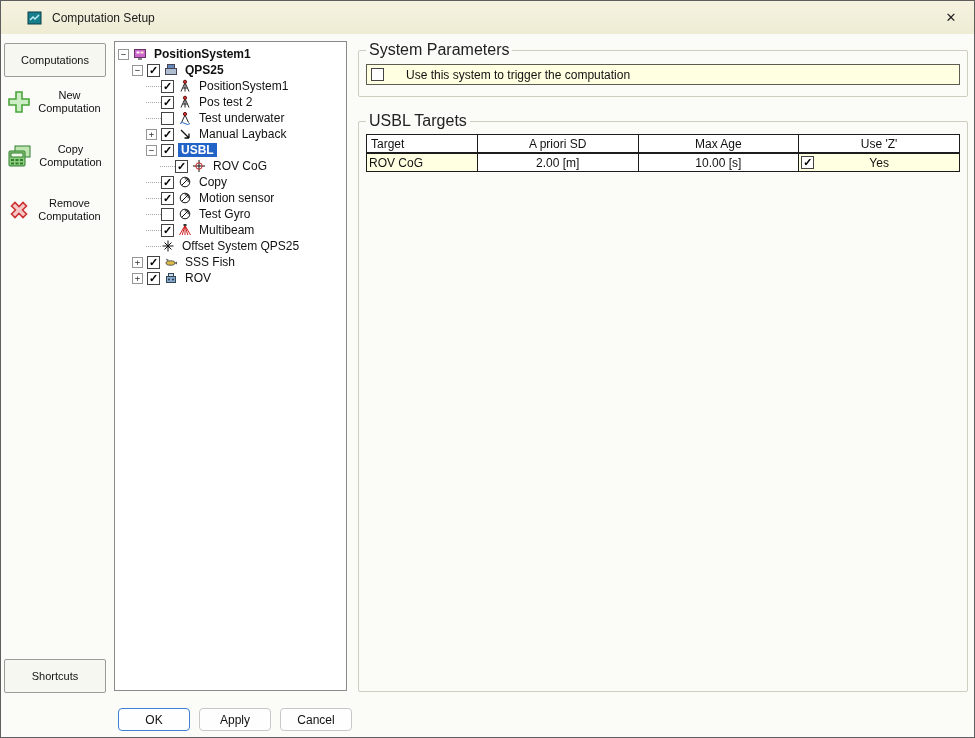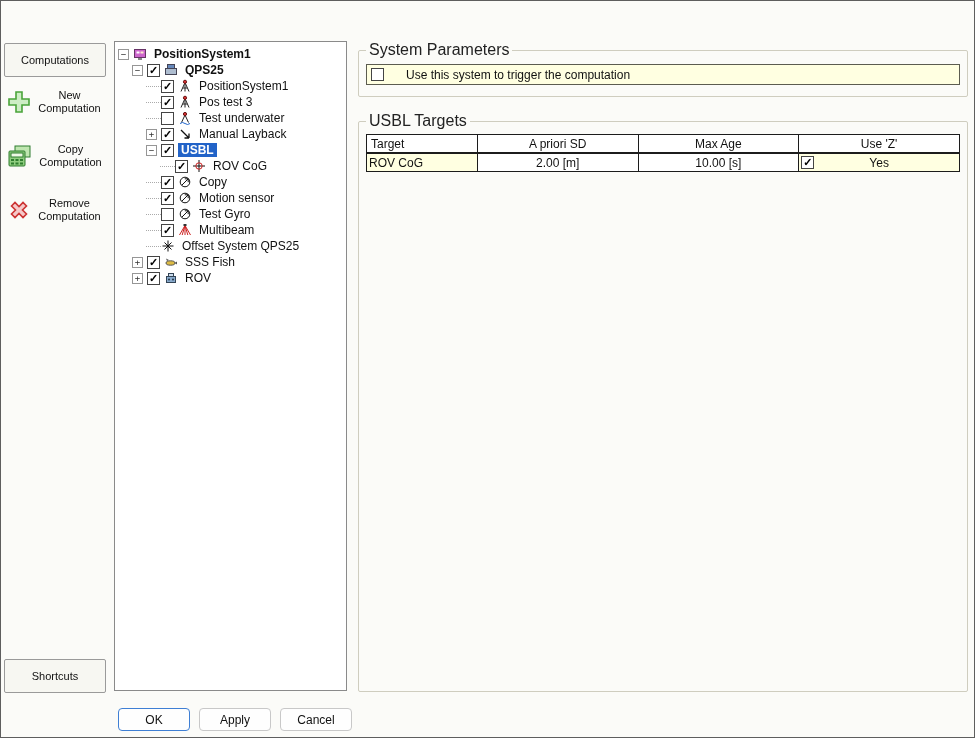--- a/index.html
+++ b/index.html
@@ -86,20 +86,30 @@
   }
   .btn.ok { left:117px; border-color:#3f7fd4; }
   .btn.apply { left:198px; }
   .btn.cancel { left:279px; }
 </style>
 </head>
 <body>
 
 <div class="window">
 
+  <div class="titlebar">
+    <span class="app-icon">
+      <svg width="16" height="16" viewBox="0 0 16 16">
+          <rect x="1" y="2" width="13" height="12" fill="#177e8c" stroke="#0b3e46"></rect>
+          <path d="M3 10 l3 -3 l2 2 l4 -4" stroke="#bfeef4" fill="none" stroke-width="1.5"></path>
+        </svg>
+    </span>
+    <span class="title-text">Computation Setup</span>
+    <span class="close-btn">✕</span>
+  </div>
 
   <div class="sidebar">
     <button class="tab-btn">Computations</button>
     <div class="actions" id="actions">
         <div class="action">
           <span class="aicon">
             <svg width="24" height="24" viewBox="0 0 24 24">
               <path d="M9 2h6v7h7v6h-7v7H9v-7H2V9h7z" fill="#cdeec4" stroke="#4aa43a" stroke-width="1.6"></path>
             </svg>
           </span>
@@ -182,21 +192,21 @@
           <svg width="14" height="14" viewBox="0 0 14 14">
             <g stroke="#222" fill="none">
               <path d="M7 3.5 L3 12.5"></path>
               <path d="M7 3.5 L11 12.5"></path>
               <path d="M7 3.5 L7 12.5"></path>
               <path d="M4.8 9 H9.2"></path>
             </g>
             <circle cx="7" cy="2.8" r="1.6" fill="#dd3333" stroke="#661111"></circle>
           </svg>
         </span>
-        <span class="tlabel">Pos test 3</span>
+        <span class="tlabel">Pos test 2</span>
       </div>
       <div class="tree-row" style="padding-left: 28px;">
         <span class="exp-spacer"></span>
         <span class="cb"></span>
         <span class="ticon">
           <svg width="14" height="14" viewBox="0 0 14 14">
             <g stroke="#222" fill="none">
               <path d="M7 4 L3.5 11.5"></path>
               <path d="M7 4 L10.5 11.5"></path>
             </g>

